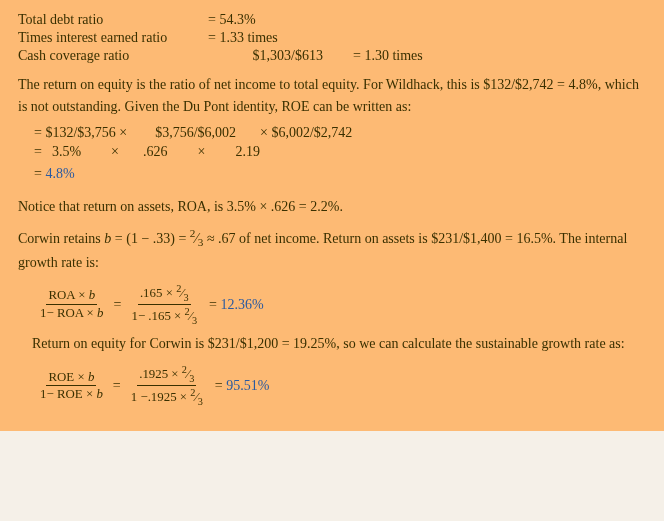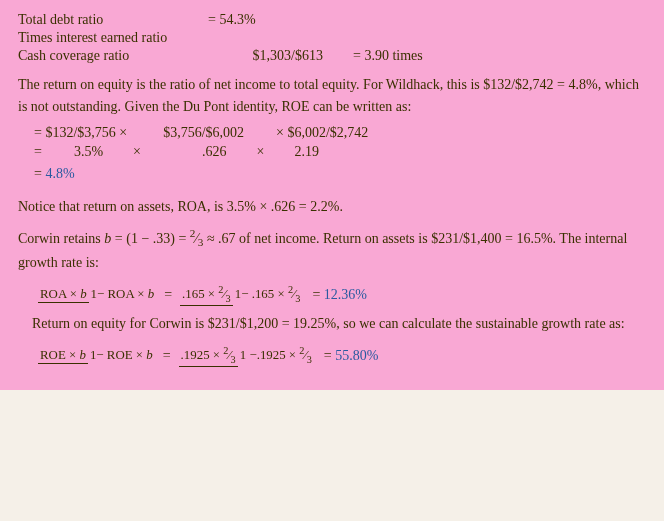--- a/index.html
+++ b/index.html
@@ -12,21 +12,21 @@
       background: #f5f0e8;
       font-family: Georgia, 'Times New Roman', Times, serif;
       font-size: 14px;
       color: #3a3000;
       width: 664px;
       min-height: 521px;
     }
 
     .container {
       padding: 12px 18px 16px 18px;
-      background: #f9a8d4;
+      background: #fdba74;
     }
 
     .ratio-table {
       margin-bottom: 10px;
     }
 
     .ratio-row {
       display: flex;
       align-items: baseline;
       margin-bottom: 2px;
@@ -61,21 +61,21 @@
     .formula-block {
       display: flex;
       align-items: center;
       margin: 6px 0 6px 18px;
       line-height: 1.8;
       flex-wrap: nowrap;
     }
 
     .fraction-inline {
       display: inline-flex;
-      flex-direction: row;
+      flex-direction: column;
       align-items: center;
       vertical-align: middle;
       font-size: 0.92em;
       margin: 0 2px;
       justify-content: center;
     }
 
     .fraction-inline .num {
       border-bottom: 1px solid #3a3000;
       padding: 0 2px 0px 2px;
@@ -104,44 +104,45 @@
 
 <div class="container">
 
   <div class="ratio-table">
     <div class="ratio-row">
       <span class="ratio-label">Total debt ratio</span>
       <span class="ratio-result">= 54.3%</span>
     </div>
     <div class="ratio-row">
       <span class="ratio-label">Times interest earned ratio</span>
+      <span class="ratio-result">= 1.33 times</span>
     </div>
     <div class="ratio-row">
       <span class="ratio-label">Cash coverage ratio</span>
       <span class="ratio-formula">$1,303/$613</span>
-      <span class="ratio-result">= 3.90 times</span>
+      <span class="ratio-result">= 1.30 times</span>
     </div>
   </div>
 
   <div class="paragraph section-gap">The return on equity is the ratio of net income to total equity. For Wildhack, this is $132/$2,742 = 4.8%, which is not outstanding. Given the Du Pont identity, ROE can be written as:</div>
 
   <div class="roe-section">
 
 
-    <div style="display:flex; align-items:flex-end; margin-bottom:3px; padding-left: 16px; gap:8px;">
+    <div style="display:flex; align-items:flex-end; margin-bottom:3px; padding-left: 16px; ">
       <span>= $132/$3,756 ×</span>
       <span style="margin-left:28px;">$3,756/$6,002</span>
       <span style="margin-left:24px;">× $6,002/$2,742</span>
     </div>
 
     <div style="display:flex; align-items:baseline; margin-bottom:3px; padding-left:16px; gap:8px;">
       <span>=</span>
-      <span style="margin-left:24px;">3.5%</span>
+      <span style="margin-left:2px;">3.5%</span>
       <span style="margin-left:22px;">×</span>
-      <span style="margin-left:53px;">.626</span>
+      <span style="margin-left:16px;">.626</span>
       <span style="margin-left:22px;">×</span>
       <span style="margin-left:22px;">2.19</span>
     </div>
 
     <div style="padding-left:16px; margin-bottom:6px; line-height:1.6;">
       <span>= </span><span class="highlighted">4.8%</span>
     </div>
   </div>
 
   <div class="paragraph">Notice that return on assets, ROA, is 3.5% × .626 = 2.2%.</div>
@@ -170,16 +171,16 @@
   <div class="formula-block" style="margin-top:2px;">
     <div class="fraction-inline">
       <div class="num">ROE × <i>b</i></div>
       <div class="den">1− ROE × <i>b</i></div>
     </div>
     <span style="margin: 0 6px;">=</span>
     <div class="fraction-inline">
       <div class="num">.1925 × <sup style="font-size:0.8em">2</sup>⁄<sub style="font-size:0.8em">3</sub></div>
       <div class="den">1 −.1925 × <sup style="font-size:0.8em">2</sup>⁄<sub style="font-size:0.8em">3</sub></div>
     </div>
-    <span style="margin-left:8px;">= <span class="highlighted">55.80%</span></span>
+    <span style="margin-left:8px;">= <span class="highlighted">95.51%</span></span>
   </div>
 
 </div>
 
 </body></html>

